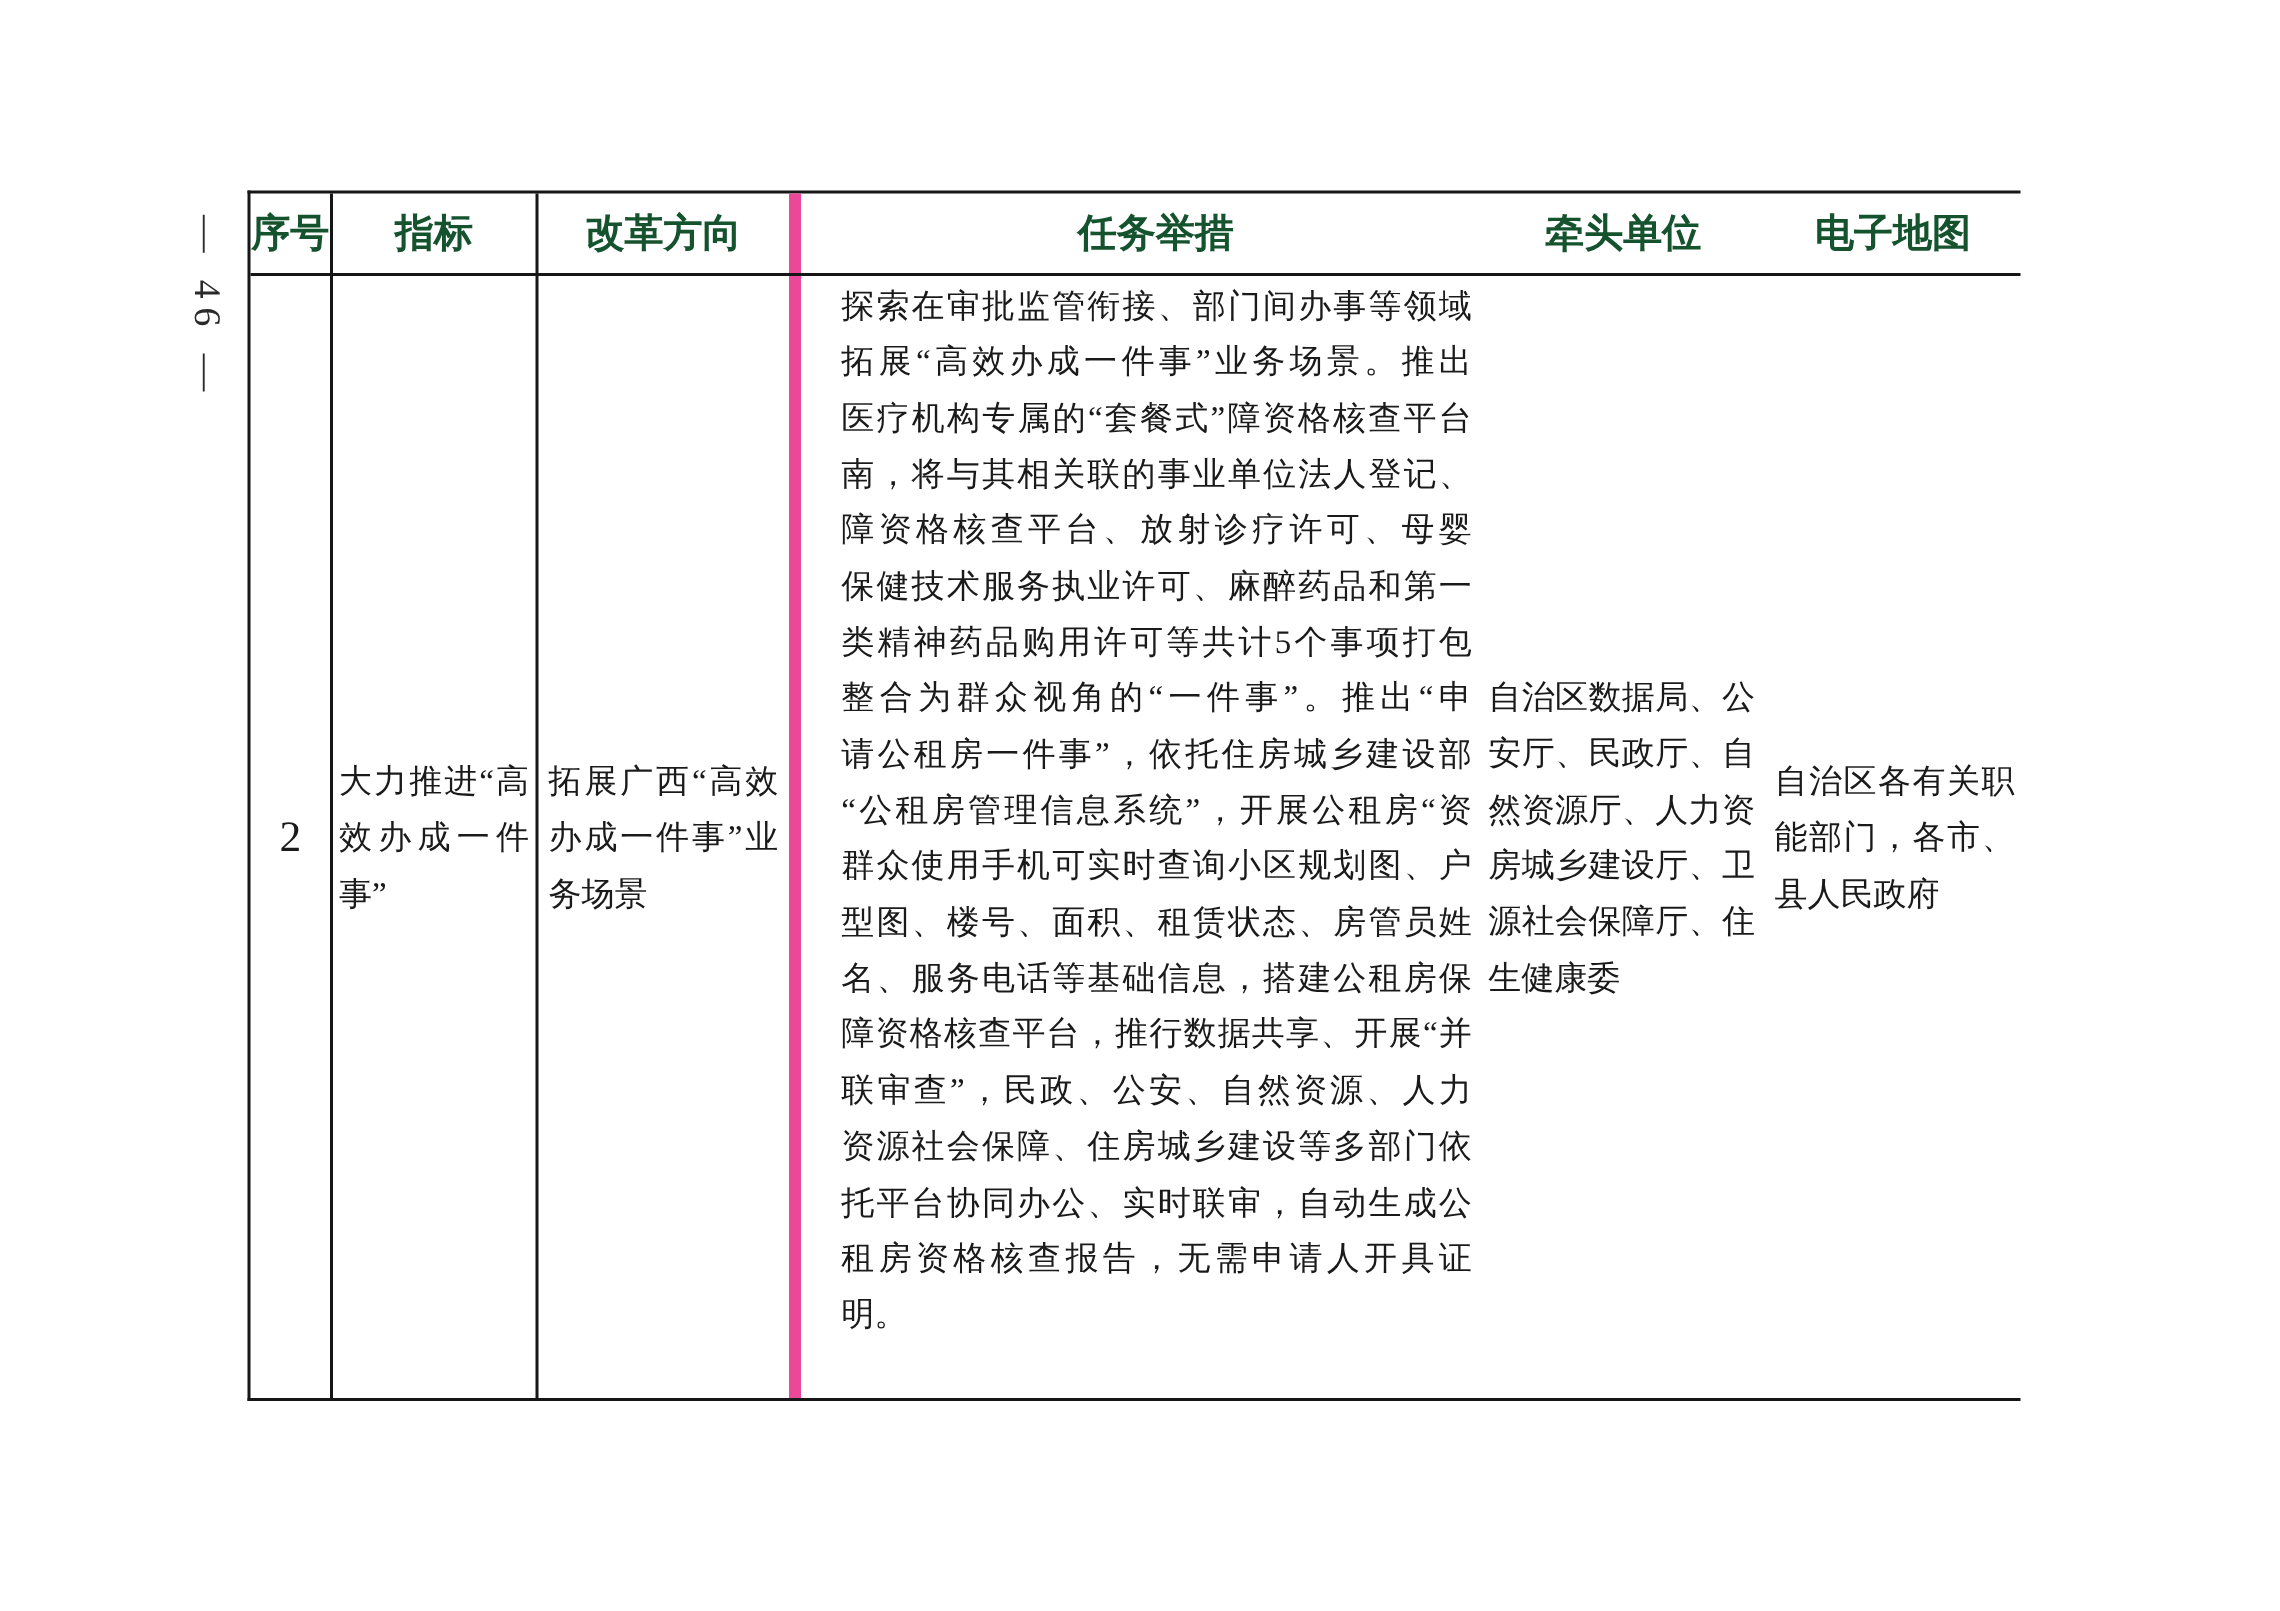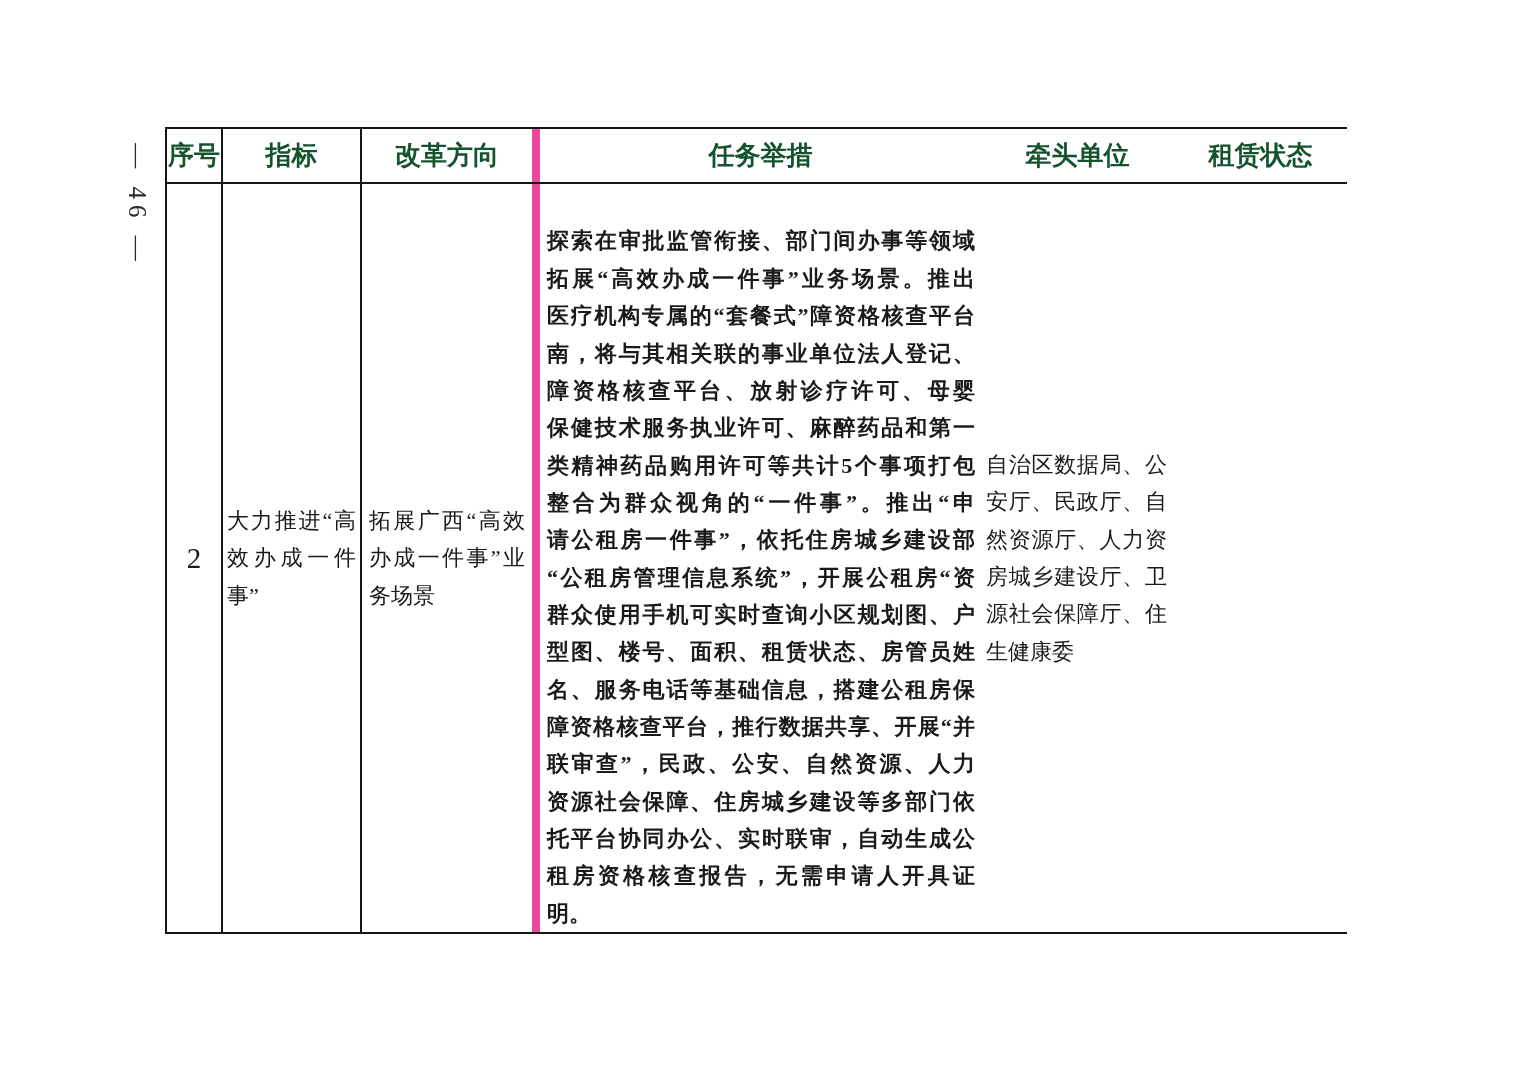--- a/index.html
+++ b/index.html
@@ -43,21 +43,21 @@
     height: 55px;
     border-bottom: 2px solid #161616;
   }
   .body-row {
     display: flex;
     height: 748px;
   }
   .c1 { width: 56px; border-right: 2px solid #161616; }
   .c2 { width: 139px; border-right: 2px solid #161616; }
   .c3 { width: 178px; border-right: 8px solid #ec4899; }
-  .c4 { width: 441px; }
+  .c4 { width: 441px; margin-left: 20px; }
   .c5 { width: 193px; }
   .c6 { width: 173px; }
   .h-cell {
     display: flex;
     align-items: center;
     justify-content: center;
     font-family: "Liberation Sans", "DejaVu Sans", sans-serif;
     font-weight: bold;
     font-size: 26px;
     color: #14532d;
@@ -76,40 +76,40 @@
   .lines > div {
     font-size: 22px;
     line-height: 37.35px;
     text-align: justify;
     text-align-last: justify;
     white-space: nowrap;
   }
   .lines > div:last-child { text-align-last: left; }
   .cell-zhibiao { padding: 14px 4px; }
   .cell-gaige  { padding: 4px 7px; font-family: Liberation Serif, serif; }
-  .cell-renwu  { justify-content: flex-end; padding: 1px 6px 0 7px; font-weight: bold; }
+  .cell-renwu  { justify-content: flex-start; padding: 1px 6px 0 7px; }
   .cell-qiantou { padding: 0 7px 0 5px; }
   .cell-peihe  { padding: 0 4px 0 6px; }
 </style>
 </head>
 <body>
 
 <div class="page">
 
   <div class="page-num">— 46 —</div>
 
   <div class="table">
 
     <div class="header-row">
       <div class="h-cell c1">序号</div>
       <div class="h-cell c2">指标</div>
       <div class="h-cell c3">改革方向</div>
       <div class="h-cell c4">任务举措</div>
       <div class="h-cell c5">牵头单位</div>
-      <div class="h-cell c6">租赁状态</div>
+      <div class="h-cell c6">电子地图</div>
     </div>
 
     <div class="body-row">
       <div class="b-cell row-index c1">2</div>
 
       <div class="b-cell cell-zhibiao c2">
         <div class="lines">
             <div>大力推进“高</div>
             <div>效办成一件</div>
             <div>事”</div>
@@ -152,16 +152,23 @@
         <div class="lines">
             <div>自治区数据局、公</div>
             <div>安厅、民政厅、自</div>
             <div>然资源厅、人力资</div>
             <div>房城乡建设厅、卫</div>
             <div>源社会保障厅、住</div>
             <div>生健康委</div>
           </div>
       </div>
 
+      <div class="b-cell cell-peihe c6">
+        <div class="lines">
+            <div>自治区各有关职</div>
+            <div>能部门，各市、</div>
+            <div>县人民政府</div>
+          </div>
+      </div>
     </div>
 
   </div>
 </div>
 
 </body></html>

